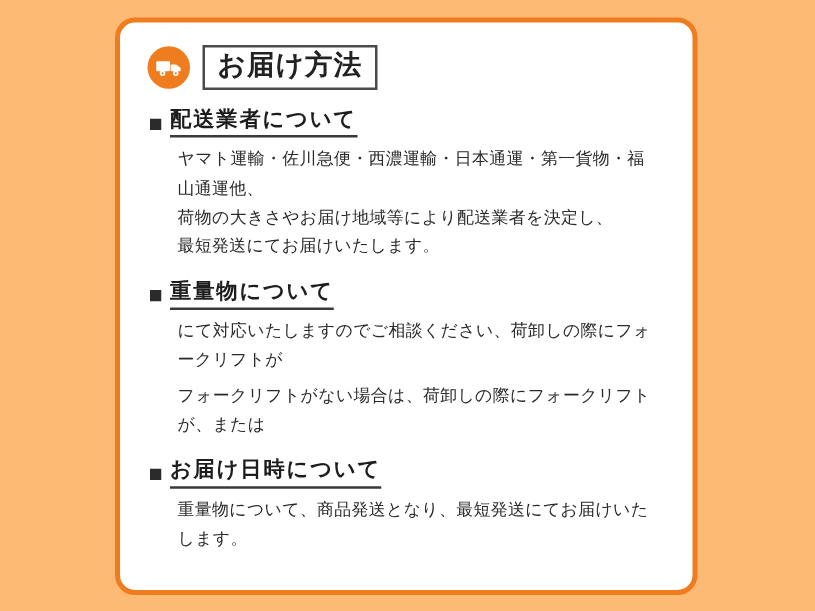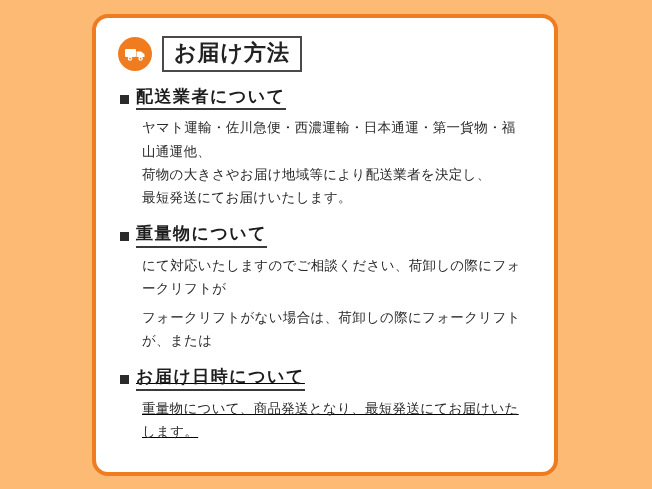--- a/index.html
+++ b/index.html
@@ -67,21 +67,21 @@
     font-family: "DejaVu Sans", sans-serif;
     font-size: 22px;
     font-weight: bold;
     color: #222222;
     letter-spacing: 1px;
     line-height: 1.1;
     white-space: nowrap;
   }
   
   .section { margin: 0 12px 14px 0; }
-  .section:last-child { margin-bottom: 0; text-decoration: underline; }
+  .section:last-child { margin-bottom: 0; }
   .sec-head {
     display: flex;
     align-items: center;
     gap: 7px;
     margin: 0 0 6px 4px;
   }
   .sq {
     width: 9px;
     height: 9px;
     background: #2b2b2b;

